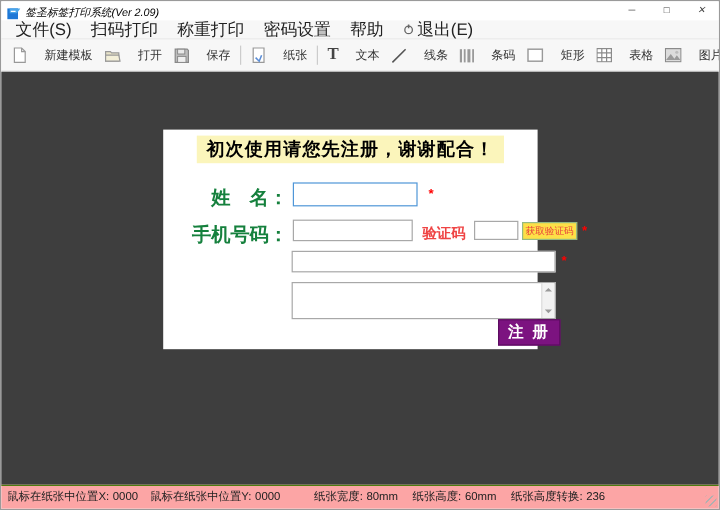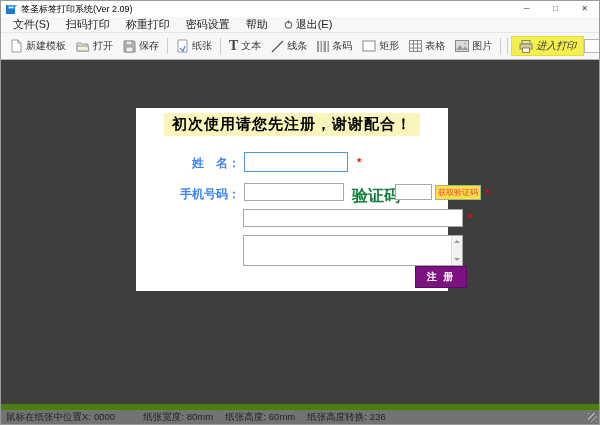--- a/index.html
+++ b/index.html
@@ -3,68 +3,68 @@
 <meta charset="utf-8">
 <style>
   html,body{margin:0;padding:0;background:#cfcfcf;}
   *{box-sizing:border-box;}
   .window{
     width:600px;height:425px;background:#ffffff;border:1px solid #9a9a9a;
     display:flex;flex-direction:column;font-family:"Liberation Sans",sans-serif;
     position:relative;overflow:hidden;
   }
   
-  .titlebar{height:16px;background:#ffffff;display:flex;align-items:center;flex:0 0 auto;}
+  .titlebar{height:16px;background:#ffffff;display:flex;align-items:flex-end;flex:0 0 auto;font-style:italic;}
   .app-icon{width:11px;height:11px;margin:0 4px 0 5px;flex:0 0 auto;}
   .title-text{font-size:9px;color:#000;white-space:nowrap;}
   .caption-btns{margin-left:auto;display:flex;height:100%;}
   .cap-btn{width:29px;height:100%;display:flex;align-items:center;justify-content:center;
     font-size:8px;color:#444;line-height:1;}
   
   .menubar{height:16px;background:#f7f7f7;border-bottom:1px solid #e6e6e6;
     display:flex;align-items:center;padding-left:4px;flex:0 0 auto;}
-  .menu-item{font-size:11px;color:#222;padding:0 8px;display:flex;align-items:center;gap:3px;white-space:nowrap;justify-content:flex-end;}
+  .menu-item{font-size:14px;color:#222;padding:0 8px;display:flex;align-items:center;gap:3px;white-space:nowrap;justify-content:flex-end;}
   
   .toolbar{height:27px;background:#f7f7f7;border-bottom:1px solid #b7b7b7;
     display:flex;align-items:center;padding:0 4px;flex:0 0 auto;}
-  .tbtn{display:flex;align-items:center;gap:3px;padding:2px 5px;font-size:10px;color:#333;white-space:nowrap;text-align:right;}
+  .tbtn{display:flex;align-items:center;gap:14px;padding:2px 5px;font-size:10px;color:#333;white-space:nowrap;text-align:right;}
   .tbtn.hl{background:#f2ef4e;border:1px solid #e3de3a;padding:2px 7px;font-style:italic;}
   .tsep{width:1px;height:16px;background:#cccccc;margin:0 3px;flex:0 0 auto;}
   .tb-right{margin-left:auto;display:flex;align-items:center;gap:6px;padding-right:6px;}
   .zoom-combo{width:30px;height:14px;border:1px solid #b5b5b5;background:#fff;
     display:flex;align-items:center;justify-content:flex-end;}
   
   .workspace{flex:1 1 auto;background:#3e3e3e;position:relative;}
   
   .dialog{position:absolute;left:135px;top:48px;width:312px;height:183px;background:#ffffff;}
   .dlg-heading{position:absolute;top:5px;left:50%;transform:translateX(-50%);
     background:#fbf5bb;padding:2px 8px;font-family:"Liberation Serif",serif;
     font-weight:bold;font-size:15px;color:#000;white-space:nowrap;letter-spacing:1px;}
   .flabel{position:absolute;left:20px;width:84px;text-align:right;
-    font-family:"Liberation Serif",serif;font-weight:bold;font-size:12px;color:#3b82f6;white-space:nowrap;}
+    font-family:"Liberation Serif",serif;font-weight:bold;font-size:16px;color:#15803d;white-space:nowrap;}
   .inp{position:absolute;background:#fff;border:1px solid #a8a8a8;}
   .req{position:absolute;color:#ff0000;font-size:11px;font-weight:bold;}
   .captcha-label{position:absolute;left:216px;top:78px;font-family:"Liberation Serif",serif;
-    font-weight:bold;font-size:16px;color:#15803d;white-space:nowrap;}
+    font-weight:bold;font-size:12px;color:#ef4444;white-space:nowrap;}
   .captcha-btn{position:absolute;left:299px;top:77px;width:46px;height:15px;
     background:#fde047;border:1px solid #94b983;color:#e8423c;font-size:8px;
     display:flex;align-items:center;justify-content:center;white-space:nowrap;overflow:hidden;}
   .textarea{position:absolute;left:107px;top:127px;width:220px;height:31px;
     background:#fff;border:1px solid #a8a8a8;display:flex;}
   .ta-body{flex:1 1 auto;}
   .ta-scroll{flex:0 0 11px;background:#f2f2f2;border-left:1px solid #ddd;
     display:flex;flex-direction:column;justify-content:space-between;align-items:center;padding:1px 0;}
   .ta-up{width:0;height:0;border:3px solid transparent;border-bottom-color:#9a9a9a;}
   .ta-down{width:0;height:0;border:3px solid transparent;border-top-color:#9a9a9a;}
   .register-btn{position:absolute;left:279px;top:158px;width:52px;height:22px;
     background:#7c1380;border:1px solid #5c0c60;color:#ffffff;
-    font-family:"Liberation Serif",serif;font-weight:bold;font-size:10px;
+    font-family:"Liberation Serif",serif;font-weight:bold;font-size:13px;
     display:flex;align-items:center;justify-content:center;letter-spacing:2px;white-space:nowrap;}
   
-  .statusbar{height:20px;background:#737373;border-top:6px solid #4d7c0f;
+  .statusbar{height:20px;background:#fca5a5;border-top:1px solid #4d7c0f;
     display:flex;align-items:center;font-size:9.5px;color:#222;flex:0 0 auto;position:relative;}
   .sb-item{white-space:nowrap;}
   .sb-item .v{margin-left:3px;}
   .grip{position:absolute;right:2px;bottom:2px;width:9px;height:9px;
     background:repeating-linear-gradient(135deg,#b0b0b0 0 1px,transparent 1px 4px);}
   
   .icon{display:inline-flex;align-items:center;justify-content:center;flex:0 0 auto;}
   svg{display:block;}
 </style>
 </head>
@@ -256,20 +256,23 @@
       </div>
 
       <div class="register-btn">注 册</div>
     </div>
   </div>
 
   <div class="statusbar">
     <span class="sb-item" style="margin-left:5px;">
       <span>鼠标在纸张中位置X:</span><span class="v">0000</span>
     </span>
+    <span class="sb-item" style="margin-left:10px;">
+      <span>鼠标在纸张中位置Y:</span><span class="v">0000</span>
+    </span>
     <span class="sb-item" style="margin-left:28px;text-align:right;">
       <span>纸张宽度:</span><span class="v">80mm</span>
     </span>
     <span class="sb-item" style="margin-left:12px;">
       <span>纸张高度:</span><span class="v">60mm</span>
     </span>
     <span class="sb-item" style="margin-left:12px;">
       <span>纸张高度转换:</span><span class="v">236</span>
     </span>
     <span class="grip"></span>

